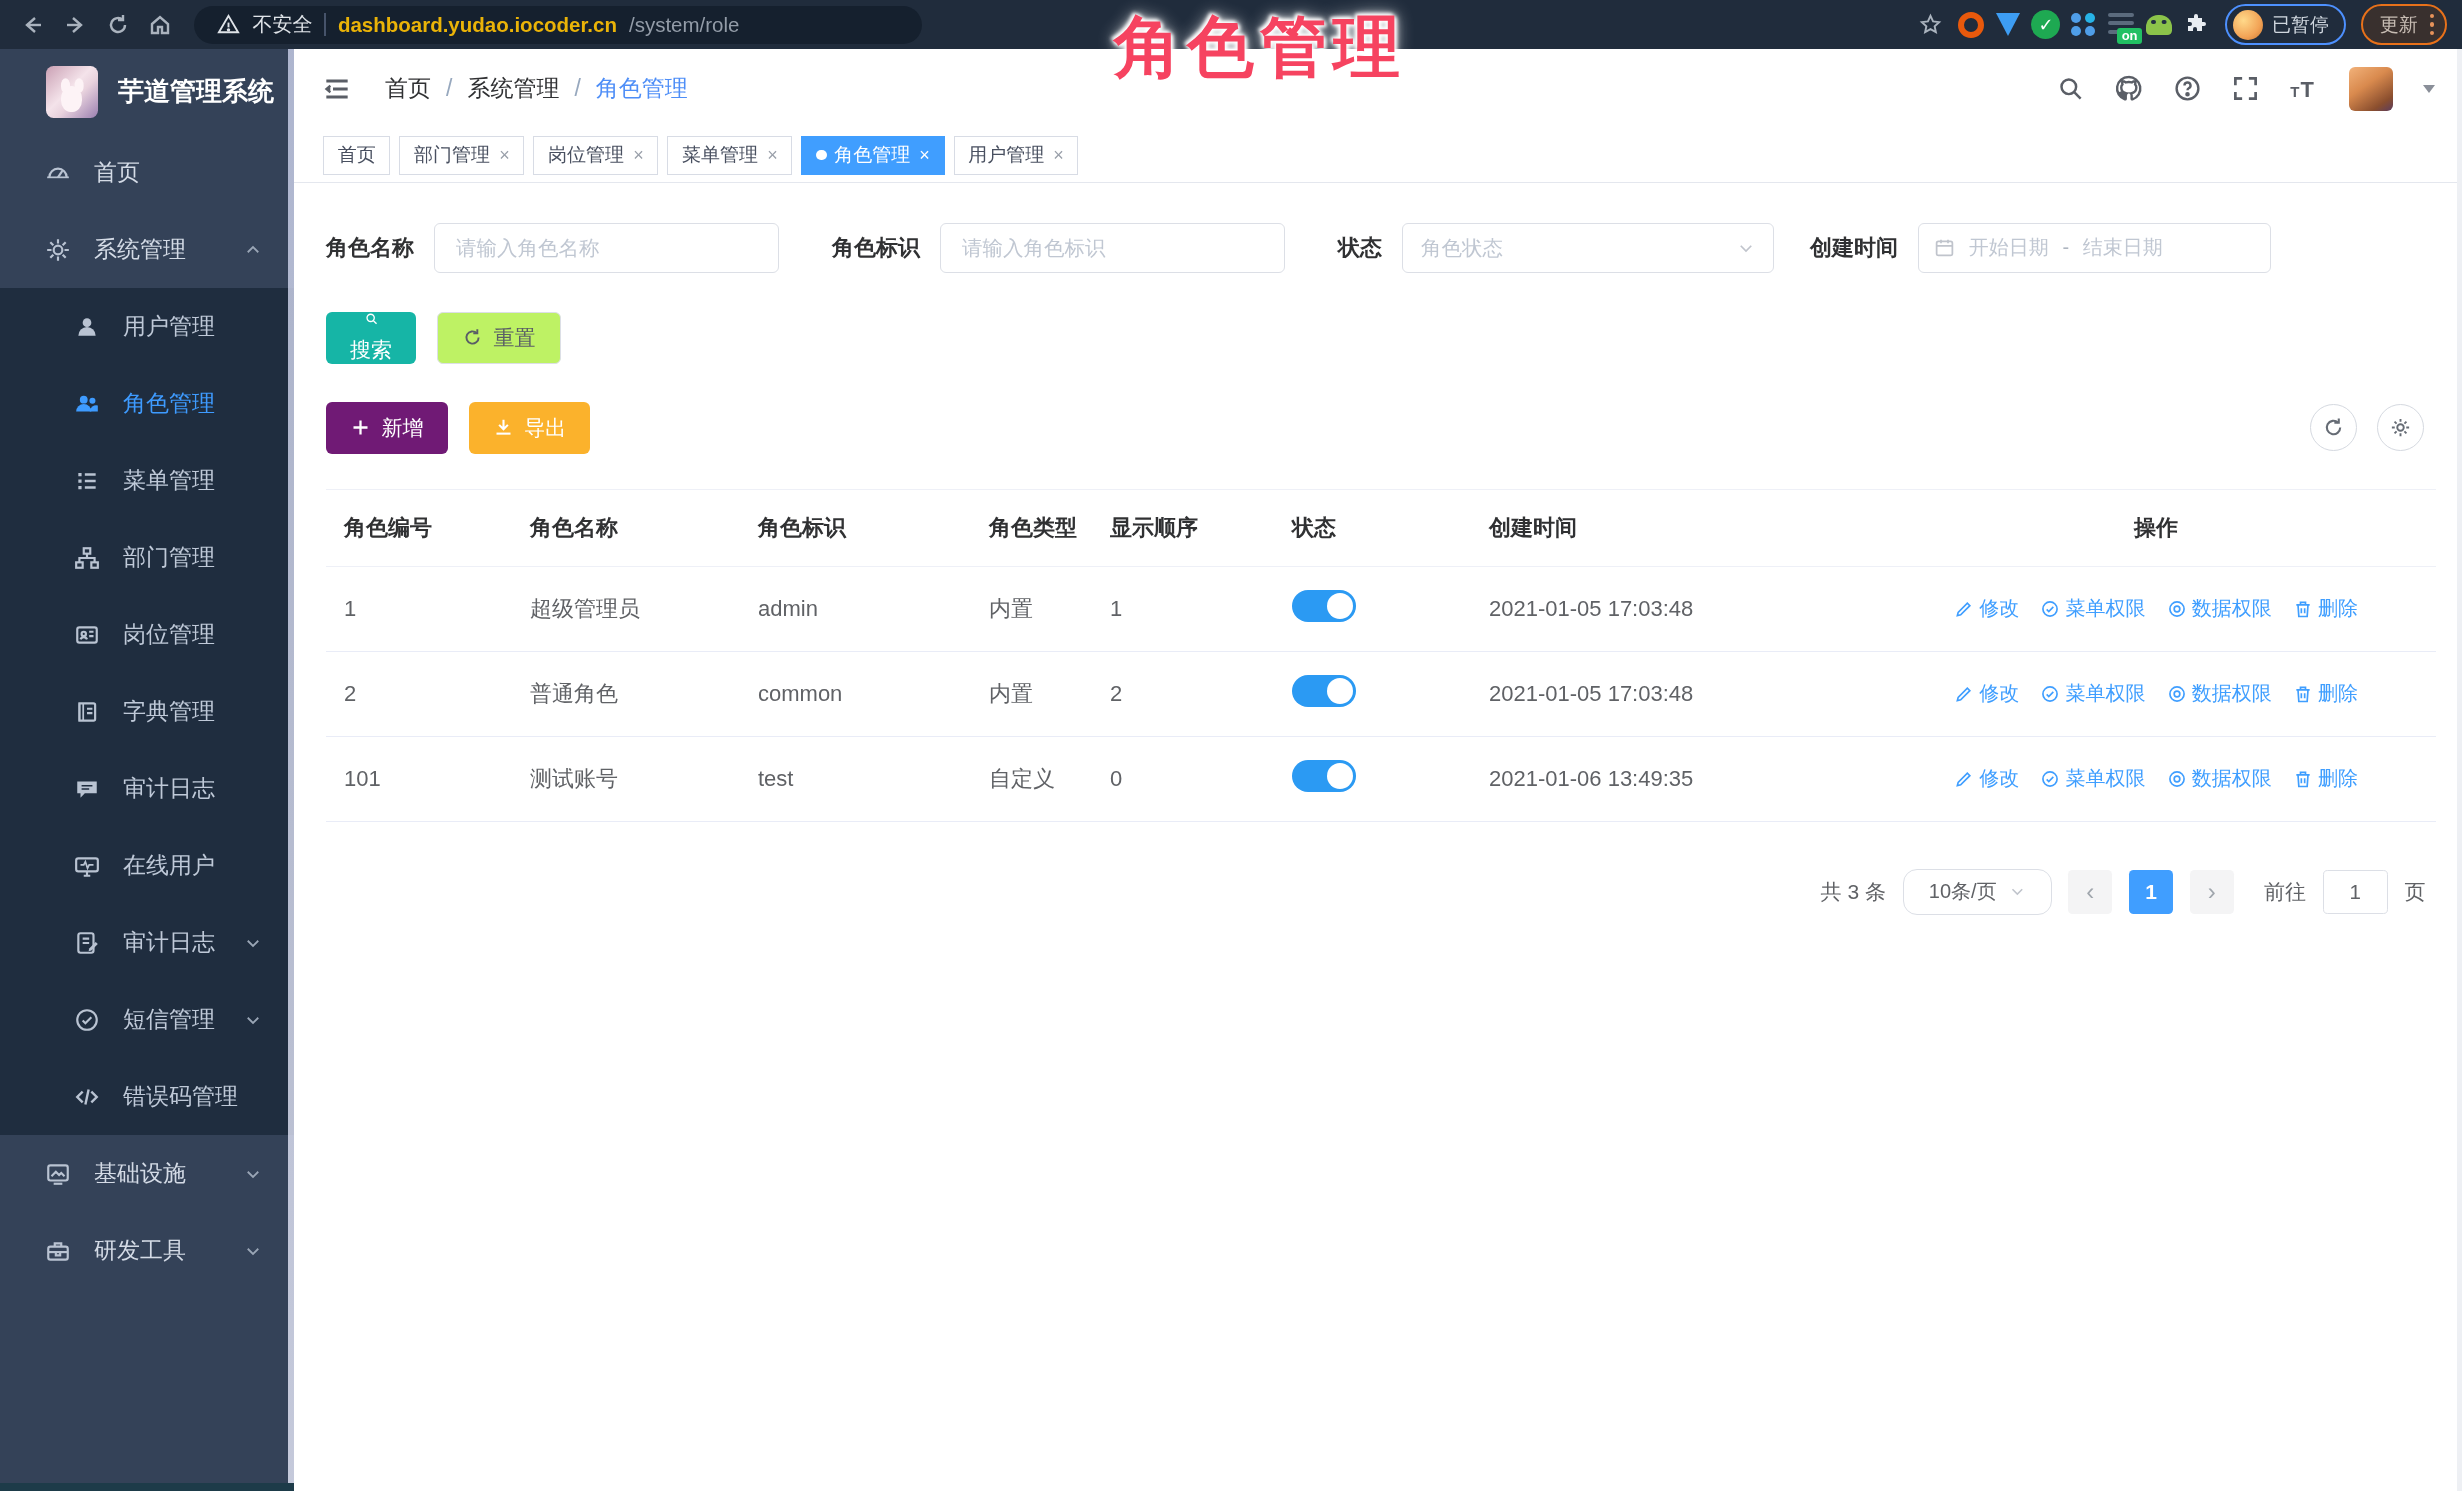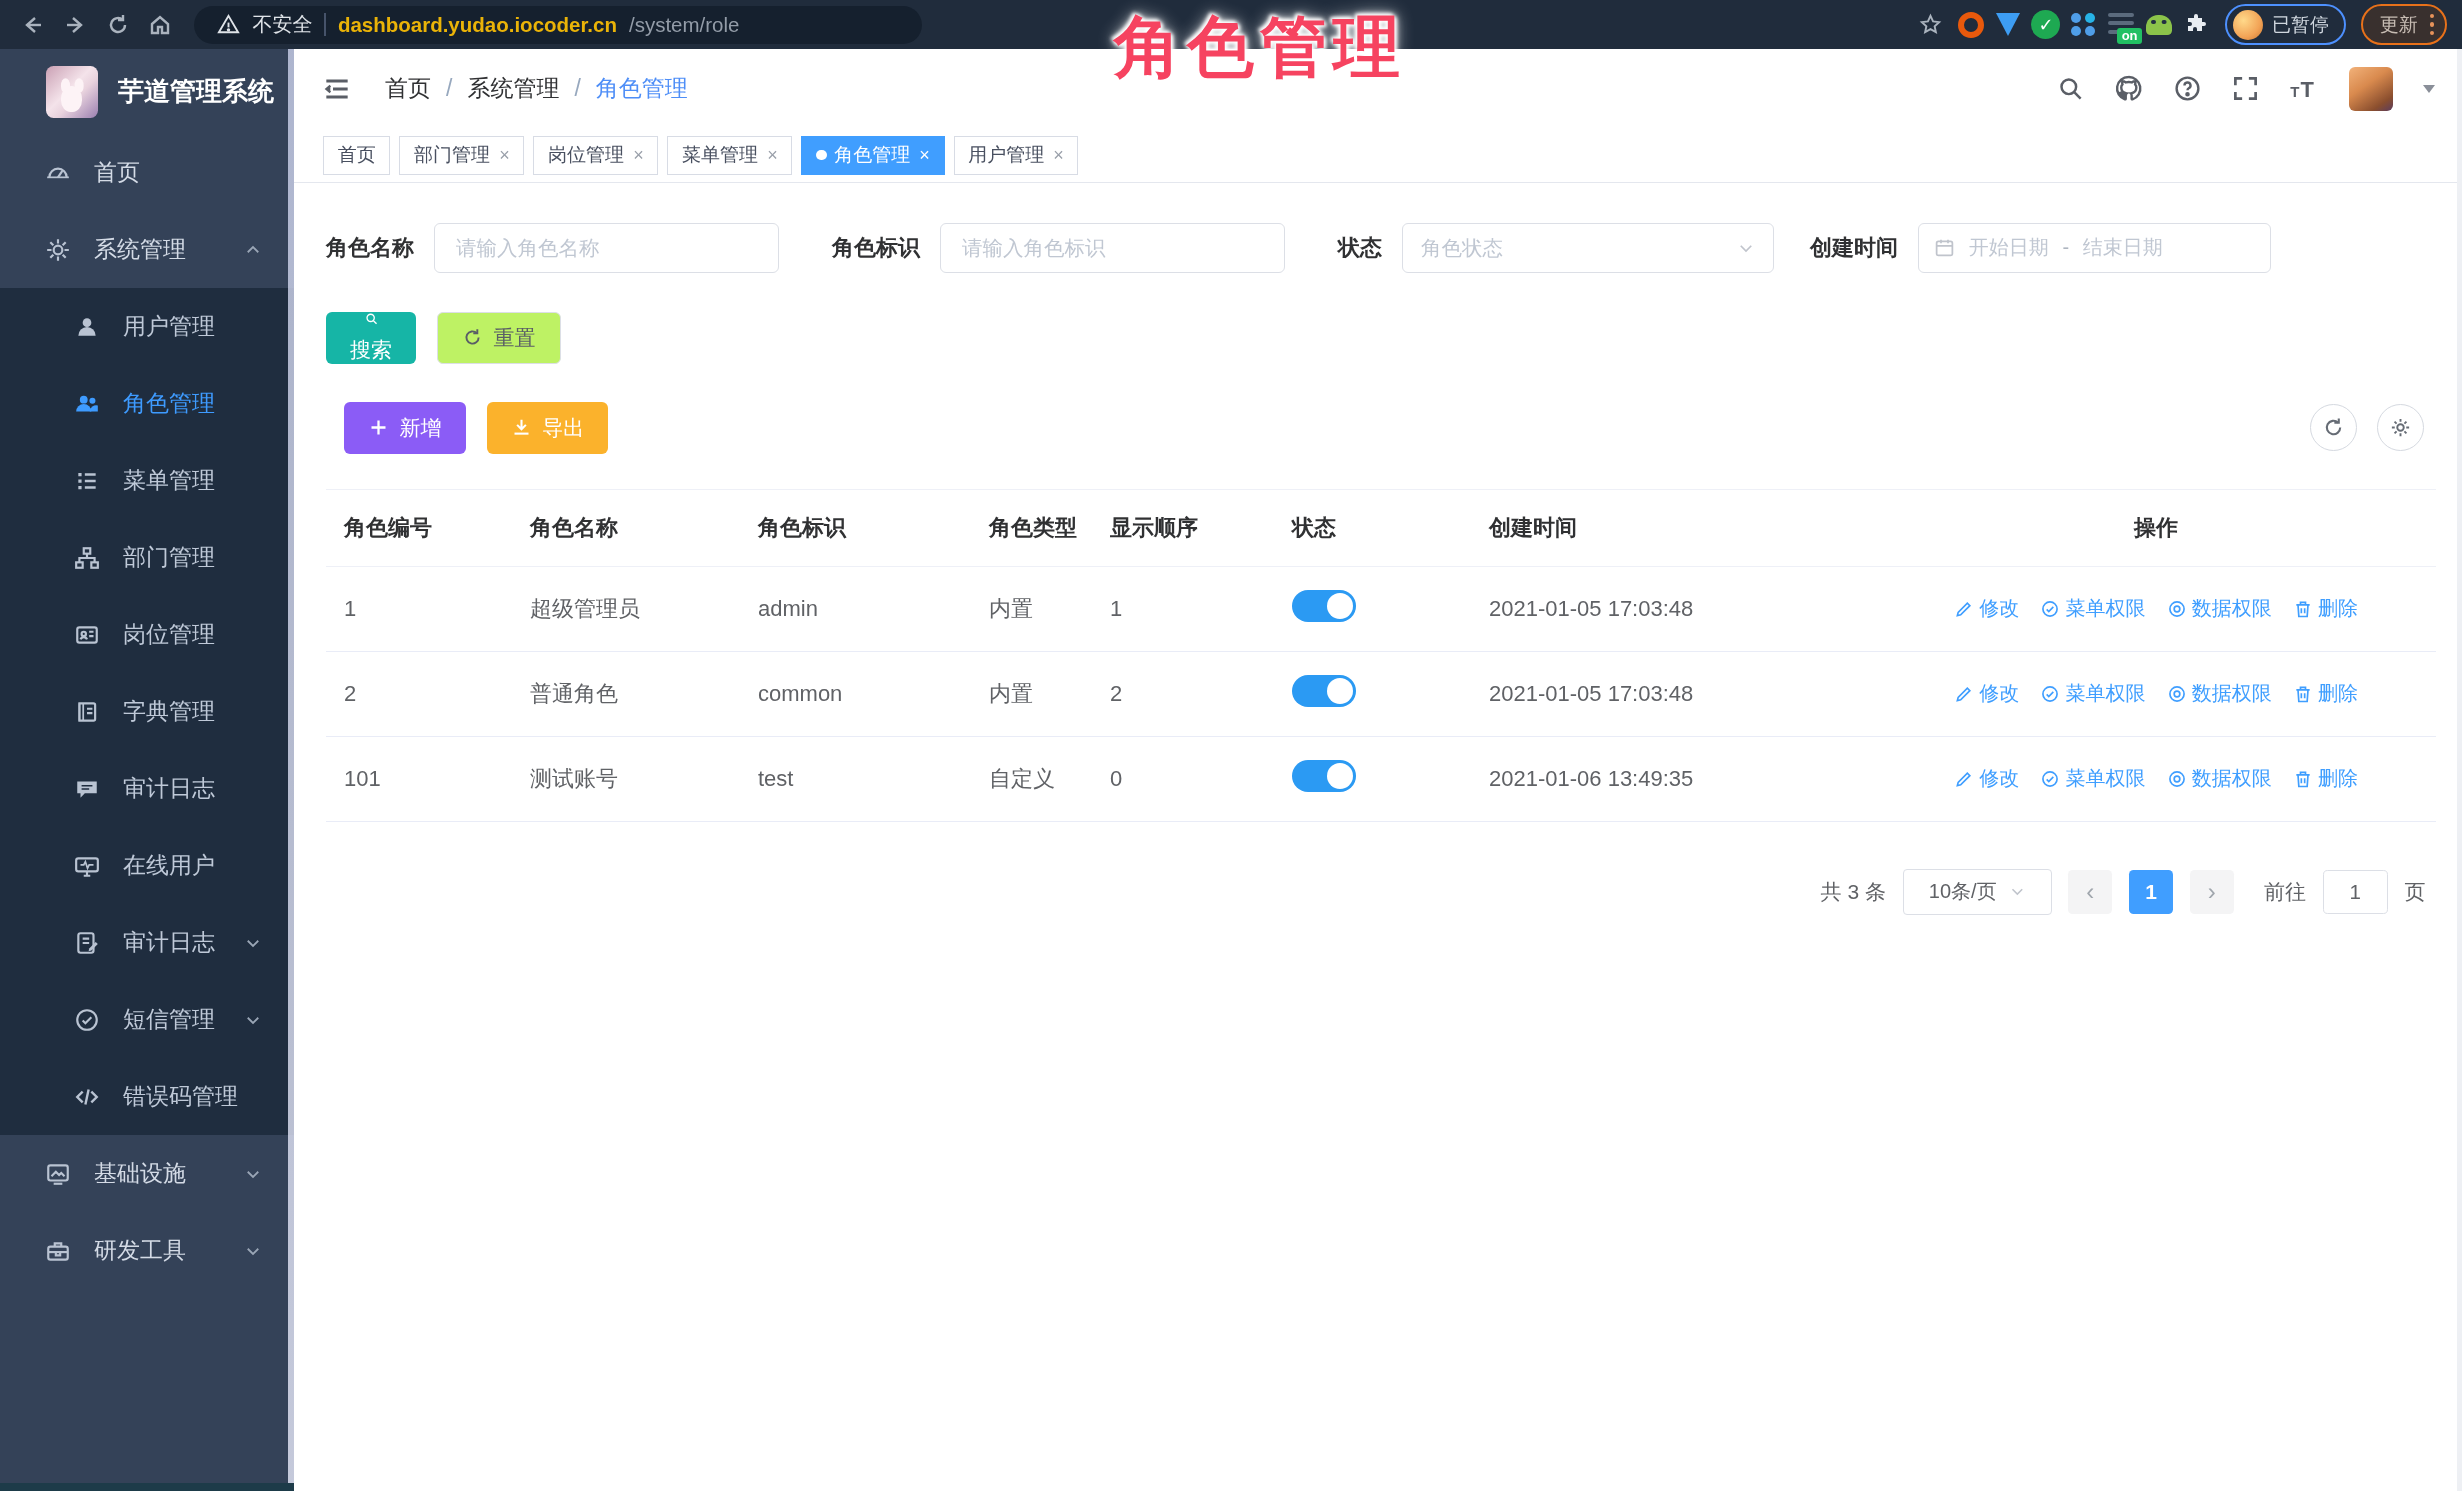--- a/index.html
+++ b/index.html
@@ -92,38 +92,38 @@
   .f-select .sel-caret { margin-left:auto; color:#c0c4cc; }
   .date-box { width:353px; height:50px; border:1.5px solid #dcdfe6; border-radius:6px; display:flex; align-items:center; gap:13.7px; padding:0 15px; font-size:20px; color:#c0c7d2; }
   .date-box .dsep { color:#aeb5c0; }
 
   
   .btn-row1 { margin-top:39px; display:flex; gap:21px; }
   .btn-row2 { margin-top:38px; display:flex; gap:21px; align-items:center; }
   .btn { height:52px; border-radius:6px; font-size:21px; display:inline-flex; align-items:center; gap:10.6px; padding:0 24px; border:none; cursor:pointer; font-family:"Liberation Sans",sans-serif; }
   .btn-search { background:#16b5a6; color:#fff;flex-direction:column; }
   .btn-reset { background:#bef264; border:1.5px solid #dcdfe6; color:#5a5e66; }
-  .btn-add { background:#8b5cf6; color:#fff;margin-left:18px; }
+  .btn-add { background:#701a75; color:#fff; }
   .btn-export { background:#fbb22c; color:#fff; }
   .circle-btns { margin-left:auto; display:flex; gap:20px; margin-right:12px; }
   .circle-btn { width:47px; height:47px; border-radius:50%; border:1.5px solid #d5d9e0; background:#fff; color:#666c75; display:flex; align-items:center; justify-content:center; cursor:pointer; }
 
   
   table.roles { width:100%; border-collapse:collapse; margin-top:35px; font-size:22px; color:#606266; table-layout:fixed; }
   .roles th { font-weight:bold; color:#303133; text-align:left; padding:23px 0 23px 18px; border-top:1.5px solid #eef0f7; border-bottom:1.5px solid #eef0f7; font-size:22px; }
   .roles td { padding:23px 0 23px 18px; border-bottom:1.5px solid #e9ecf7; }
   .roles th.c-op, .roles td.c-op { text-align:center; padding-right:83px; }
   .switch { width:64px; height:32px; border-radius:16px; background:#2b9af3; position:relative; display:inline-block; cursor:pointer; }
   .switch:after { content:""; position:absolute; right:3px; top:3px; width:26px; height:26px; border-radius:50%; background:#fff; }
   .actions { display:flex; gap:21px; justify-content:center; align-items:center; color:#3f9eff; font-size:20px; }
   .action-link { display:inline-flex; align-items:center; gap:5.3px; color:#3f9eff; text-decoration:none; cursor:pointer; white-space:nowrap; }
 
   
   .pagination { display:flex; align-items:center; justify-content:flex-end; gap:16.7px; margin-top:47px; font-size:21px; color:#606266; padding-right:10.6px; }
-  .size-select { width:149px; height:46px; border:1.5px solid #dcdfe6; border-radius:4px; display:flex; align-items:center; justify-content:center; gap:12px; font-size:20px; color:#606266; cursor:pointer; }
+  .size-select { width:149px; height:46px; border:1.5px solid #dcdfe6; border-radius:14px; display:flex; align-items:center; justify-content:center; gap:12px; font-size:20px; color:#606266; cursor:pointer; }
   .pg-btn { width:44px; height:44px; background:#f4f4f5; border-radius:4.6px; display:flex; align-items:center; justify-content:center; color:#a0a6ad; font-size:24px; cursor:pointer; }
   .pg-page { width:44px; height:44px; background:#409eff; border-radius:4.6px; display:flex; align-items:center; justify-content:center; color:#fff; font-weight:bold; font-size:21px; cursor:pointer; }
   .goto-input { width:65px; height:44px; border:1.5px solid #dcdfe6; border-radius:4.6px; text-align:center; font-size:20.5px; color:#606266; outline:none; }
 </style>
 </head>
 <body>
 
 <div class="chrome">
   <span class="nav-ic">
       <svg width="24" height="24" viewBox="0 0 24 24" fill="none" stroke="currentColor" stroke-width="2.4">

